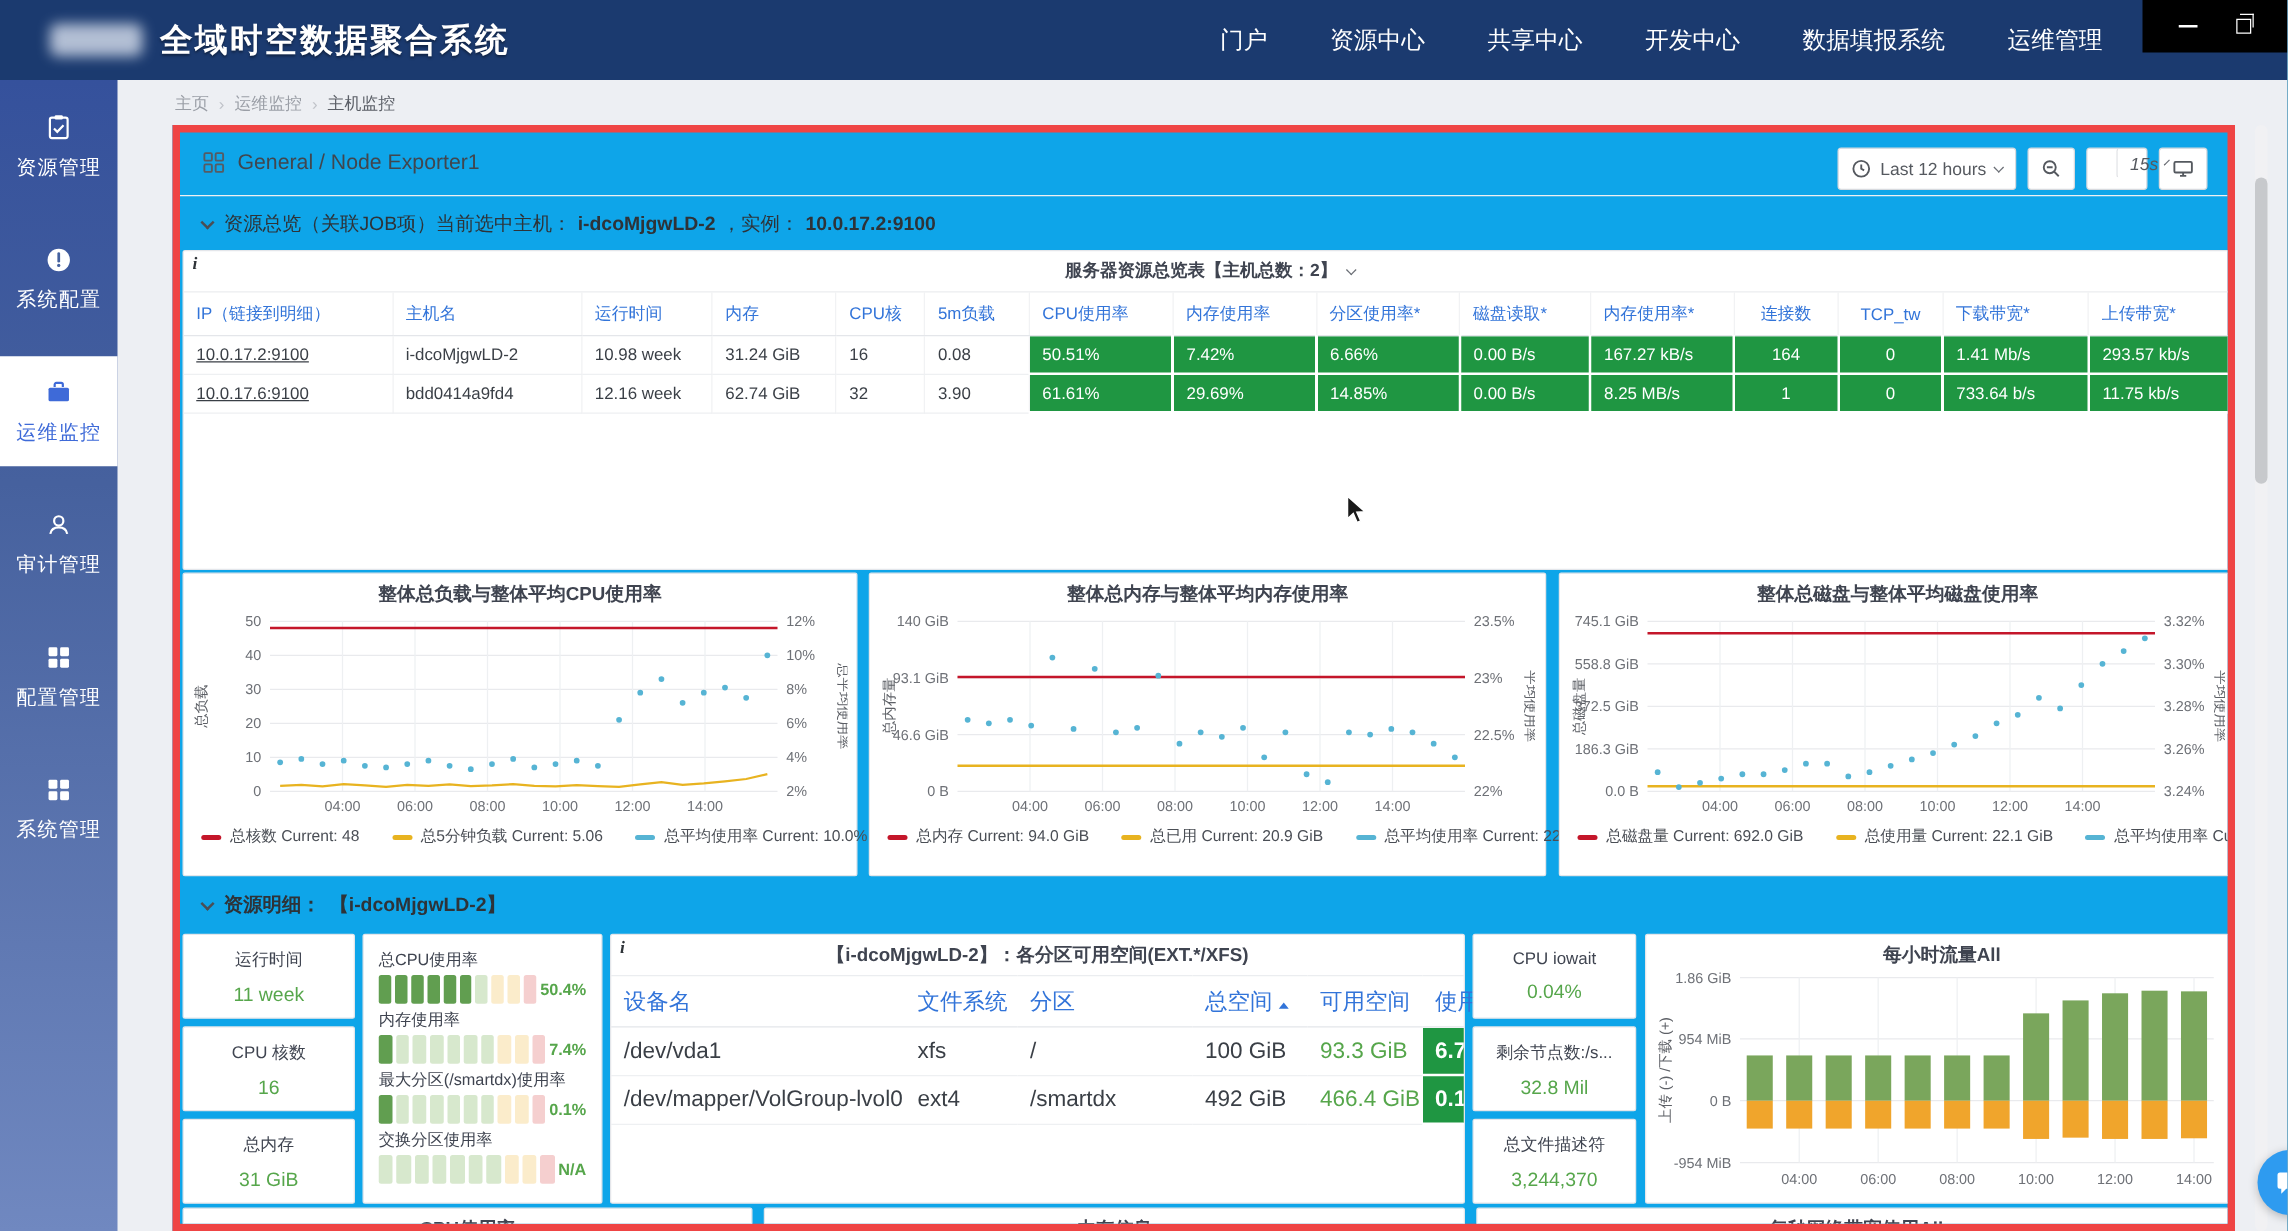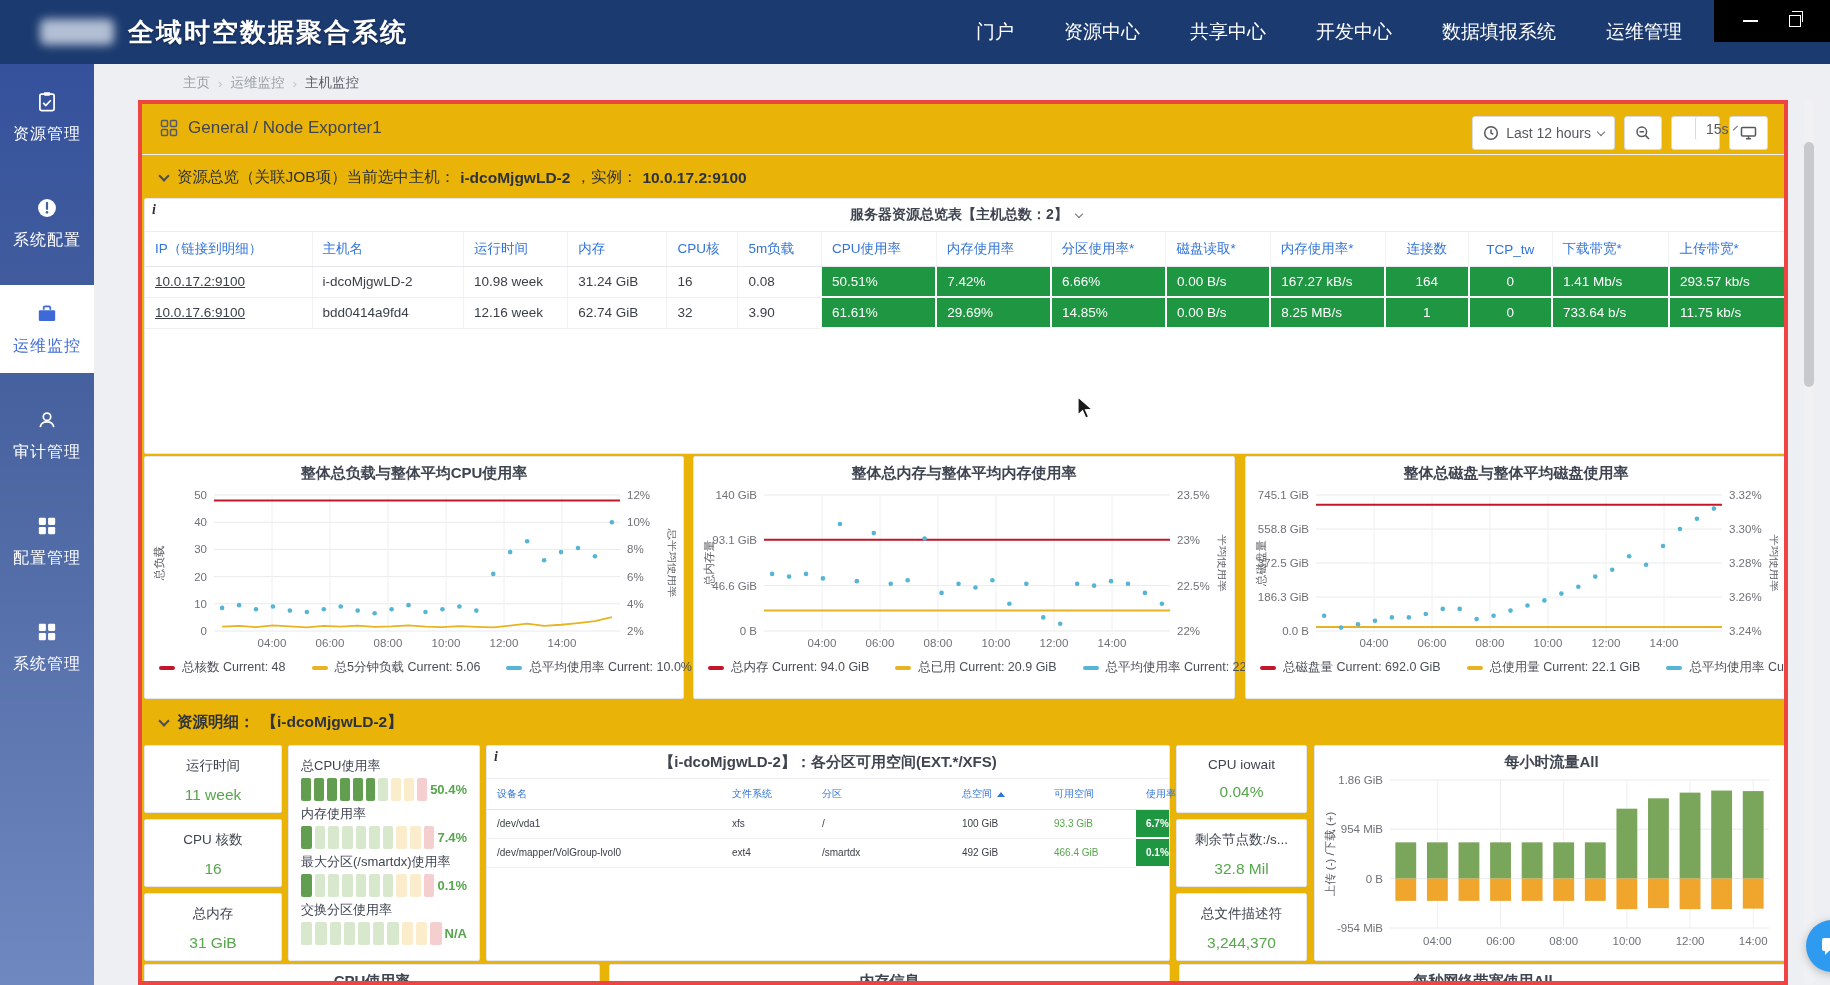--- a/index.html
+++ b/index.html
@@ -18,34 +18,34 @@
   .win-restore::after { content:""; position:absolute; left:2px; top:-5px; width:10px; height:10px; border-top:1.6px solid #fff; border-right:1.6px solid #fff; }
 
   
   .sidebar { position:absolute; left:0; top:64px; width:94px; height:921px; background:linear-gradient(180deg,#35519c 0%,#46619e 35%,#7088c0 100%); z-index:20; }
   .side-item { height:106px; display:flex; flex-direction:column; align-items:center; justify-content:center; gap:10px; color:#fff; cursor:pointer; }
   .side-item svg { width:24px; height:24px; }
   .side-item .slabel { font-size:16px; letter-spacing:1px; }
   .side-item.active { background:#fff; color:#3e6ad8; height:88px; margin:9px 0; }
 
   
-  .breadcrumb { position:absolute; left:140px; top:74px; font-size:13.5px; color:#9a9ea6; display:flex; gap:8px; align-items:center;margin-left:43px; }
+  .breadcrumb { position:absolute; left:140px; top:74px; font-size:13.5px; color:#9a9ea6; display:flex; gap:8px; align-items:center; }
   .breadcrumb .sep { color:#c0c3c9; }
   .breadcrumb .last { color:#5a5e66; }
 
   
-  .dash { position:absolute; left:138px; top:100px; width:1650px; height:885px; background:#eab308; border:4px solid #ef4444; overflow:hidden; }
+  .dash { position:absolute; left:138px; top:100px; width:1650px; height:885px; background:#0ea5e9; border:6px solid #ef4444; overflow:hidden; }
 
   .dash-header { position:absolute; top:14px; left:18px; display:flex; align-items:center; gap:10px; }
   .dash-title { font-size:17px; color:#41464e; }
   .dash-controls { position:absolute; top:12px; right:16px; display:flex; gap:9px; align-items:center; }
   .ctl-btn { height:34px; background:#fff; border:1px solid #d8dade; border-radius:3px; display:flex; align-items:center; padding:0 10px; gap:7px; color:#55595f; font-size:14px; cursor:pointer; }
   .ctl-group { display:flex; height:34px; border:1px solid #d8dade; border-radius:3px; background:#fff; }
   .ctl-group .seg { display:flex; align-items:center; padding:0 10px; gap:6px; color:#55595f; font-size:14px; cursor:pointer; }
-  .ctl-group .seg + .seg { border-left:1px solid #d8dade; }
+  .ctl-group .seg + .seg { border-left:1px solid #d8dade;font-style:italic; }
   .chev { display:inline-block; width:6px; height:6px; border-right:1.6px solid #6b6f76; border-bottom:1.6px solid #6b6f76; transform:rotate(45deg); margin-bottom:2px; }
 
   .section-row { position:absolute; left:0; right:0; border-top:1px solid #eef0f2; }
   .section-head { display:flex; align-items:center; gap:9px; font-size:15.5px; color:#2e3338; padding:12px 0 0 18px; }
   .sec-chev { width:8px; height:8px; border-right:2px solid #4a4e55; border-bottom:2px solid #4a4e55; transform:rotate(45deg); margin-bottom:3px; }
   .fw500 { font-weight:500; } .fw700 { font-weight:700; }
 
   .panel { position:absolute; background:#fff; border:1px solid #e4e6ea; border-radius:2px; }
   .info-i { position:absolute; left:7px; top:3px; font-family:"Liberation Serif",serif; font-style:italic; font-weight:700; font-size:14px; color:#2e3338; }
   .panel-title { text-align:center; font-size:15px; font-weight:600; color:#3f4450; padding-top:7px; }
@@ -75,21 +75,21 @@
   .scard { background:#fff; border:1px solid #e4e6ea; border-radius:2px; text-align:center; padding-top:11px; }
   .scard .slbl { font-size:13.5px; color:#3f4450; }
   .scard .sval { margin-top:11px; font-size:15.5px; font-weight:400; color:#56a64b; }
 
   .gauge-panel { padding:8px 12px 0; }
   .glabel { font-size:13px; color:#3f4450; margin-top:3px; }
   .grow { display:flex; align-items:center; margin:3px 0 4px; }
   .seg { width:14px; height:23px; border-radius:2px; margin-right:3px; }
   .gval { margin-left:auto; font-size:13px; color:#56a64b;font-weight:bold; }
 
-  .part-table { font-size:10px; }
+  .part-table { font-size:18px; }
   .part-table th { color:#3274d9; font-weight:500; text-align:left; padding:8px 10px; border-top:1px solid #ebedf0; border-bottom:1px solid #e4e6ea; white-space:nowrap; }
   .part-table td { padding:8px 10px; color:#3a3f46; border-bottom:1px solid #eef0f2; white-space:nowrap; overflow:hidden; }
   .part-table td.avail { color:#56a64b; }
   .part-table td.usage { background:#1f9642; color:#fff; font-weight:600; text-align:center; border-bottom:2px solid #fff; }
   .caret-up { width:0; height:0; border-left:4px solid transparent; border-right:4px solid transparent; border-bottom:5px solid #3274d9; display:inline-block; margin-left:5px; }
 
   
   .strip-panel { top:860px; height:40px; }
 
   

